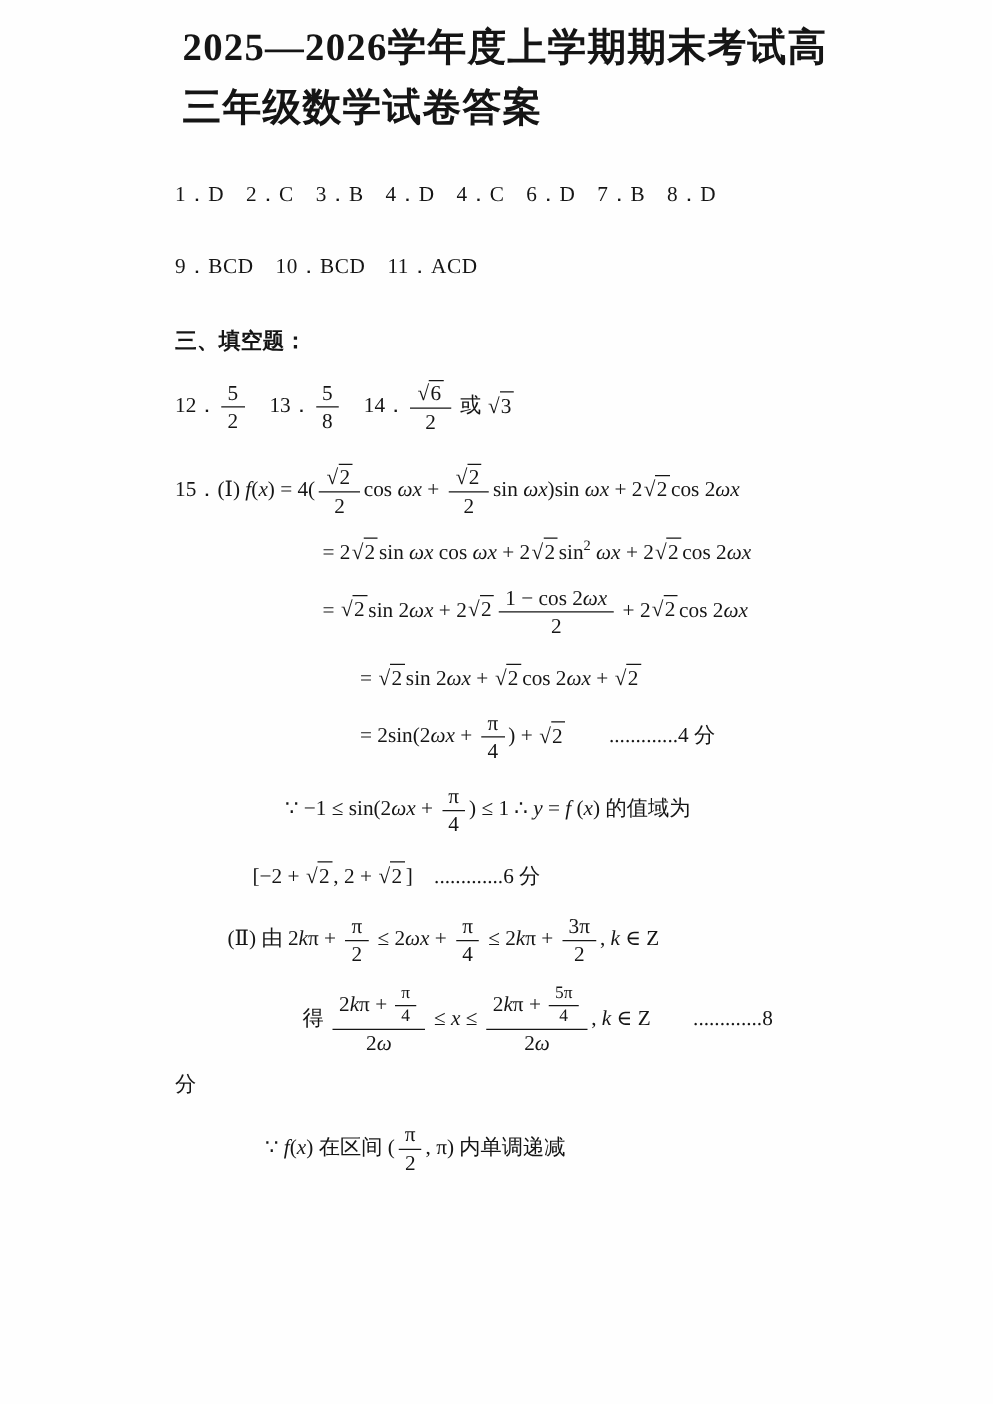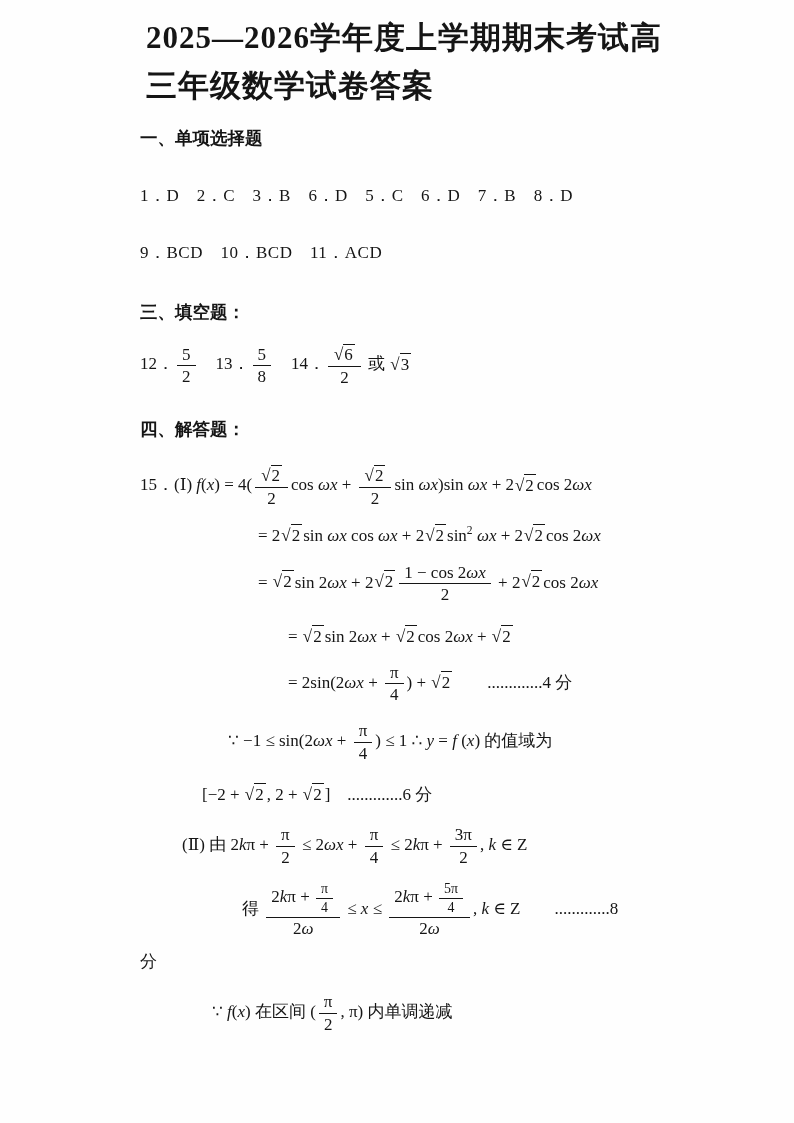--- a/index.html
+++ b/index.html
@@ -32,29 +32,27 @@
   .it{font-style:italic;}
   sup{font-size:0.68em;}
 </style>
 </head>
 <body>
 
 <div class="page">
 
   <h1 class="title">2025—2026学年度上学期期末考试高三年级数学试卷答案</h1>
 
-  <div class="heading first">一、单项选择题</div>
-  <div class="ansline">1．D　2．C　3．B　6．D　5．C　6．D　7．B　8．D</div>
+  <div class="ansline">1．D　2．C　3．B　4．D　4．C　6．D　7．B　8．D</div>
 
   <div class="ansline">9．BCD　10．BCD　11．ACD</div>
 
   <div class="heading">三、填空题：</div>
   <div class="mline s3line">12．<span class="frac"><span class="num">5</span><span class="den">2</span></span>　13．<span class="frac"><span class="num">5</span><span class="den">8</span></span>　14．<span class="frac"><span class="num"><span class="sqrt"><span class="rad">√</span><span class="radicand">6</span></span></span><span class="den">2</span></span> 或 <span class="sqrt"><span class="rad">√</span><span class="radicand">3</span></span></div>
 
-  <div class="heading h4">四、解答题：</div>
 
   <div class="mline first" style="margin-left:0">15．(Ⅰ) <span class="it">f</span>(<span class="it">x</span>) = 4(<span class="frac"><span class="num"><span class="sqrt"><span class="rad">√</span><span class="radicand">2</span></span></span><span class="den">2</span></span>cos <span class="it">ωx</span> + <span class="frac"><span class="num"><span class="sqrt"><span class="rad">√</span><span class="radicand">2</span></span></span><span class="den">2</span></span>sin <span class="it">ωx</span>)sin <span class="it">ωx</span> + 2<span class="sqrt"><span class="rad">√</span><span class="radicand">2</span></span>cos 2<span class="it">ωx</span></div>
   <div class="mline" style="margin-left:118px">= 2<span class="sqrt"><span class="rad">√</span><span class="radicand">2</span></span>sin <span class="it">ωx</span> cos <span class="it">ωx</span> + 2<span class="sqrt"><span class="rad">√</span><span class="radicand">2</span></span>sin<sup>2</sup> <span class="it">ωx</span> + 2<span class="sqrt"><span class="rad">√</span><span class="radicand">2</span></span>cos 2<span class="it">ωx</span></div>
   <div class="mline" style="margin-left:118px">= <span class="sqrt"><span class="rad">√</span><span class="radicand">2</span></span>sin 2<span class="it">ωx</span> + 2<span class="sqrt"><span class="rad">√</span><span class="radicand">2</span></span><span class="frac"><span class="num">1 − cos 2<span class="it">ωx</span></span><span class="den">2</span></span> + 2<span class="sqrt"><span class="rad">√</span><span class="radicand">2</span></span>cos 2<span class="it">ωx</span></div>
   <div class="mline" style="margin-left:148px;margin-top:20px">= <span class="sqrt"><span class="rad">√</span><span class="radicand">2</span></span>sin 2<span class="it">ωx</span> + <span class="sqrt"><span class="rad">√</span><span class="radicand">2</span></span>cos 2<span class="it">ωx</span> + <span class="sqrt"><span class="rad">√</span><span class="radicand">2</span></span></div>
   <div class="mline" style="margin-left:148px">= 2sin(2<span class="it">ωx</span> + <span class="frac"><span class="num">π</span><span class="den">4</span></span>) + <span class="sqrt"><span class="rad">√</span><span class="radicand">2</span></span>　　.............4 分</div>
   <div class="mline" style="margin-left:88px">∵ −1 ≤ sin(2<span class="it">ωx</span> + <span class="frac"><span class="num">π</span><span class="den">4</span></span>) ≤ 1 ∴ <span class="it">y</span> = <span class="it">f</span> (<span class="it">x</span>) 的值域为</div>
   <div class="mline" style="margin-left:62px;margin-top:20px">[−2 + <span class="sqrt"><span class="rad">√</span><span class="radicand">2</span></span>, 2 + <span class="sqrt"><span class="rad">√</span><span class="radicand">2</span></span>]　.............6 分</div>
   <div class="mline" style="margin-left:42px;margin-top:20px">(Ⅱ) 由 2<span class="it">k</span>π + <span class="frac"><span class="num">π</span><span class="den">2</span></span> ≤ 2<span class="it">ωx</span> + <span class="frac"><span class="num">π</span><span class="den">4</span></span> ≤ 2<span class="it">k</span>π + <span class="frac"><span class="num">3π</span><span class="den">2</span></span>, <span class="it">k</span> ∈ Z</div>
   <div class="mline" style="margin-left:102px;margin-top:14px">得 <span class="frac"><span class="num">2<span class="it">k</span>π + <span class="frac"><span class="num">π</span><span class="den">4</span></span></span><span class="den">2<span class="it">ω</span></span></span> ≤ <span class="it">x</span> ≤ <span class="frac"><span class="num">2<span class="it">k</span>π + <span class="frac"><span class="num">5π</span><span class="den">4</span></span></span><span class="den">2<span class="it">ω</span></span></span>, <span class="it">k</span> ∈ Z　　.............8</div>

